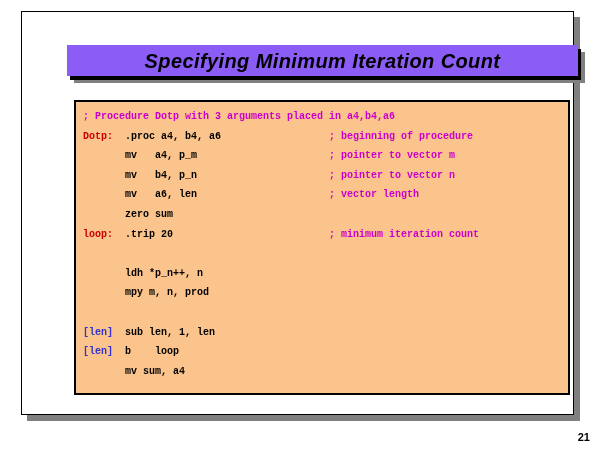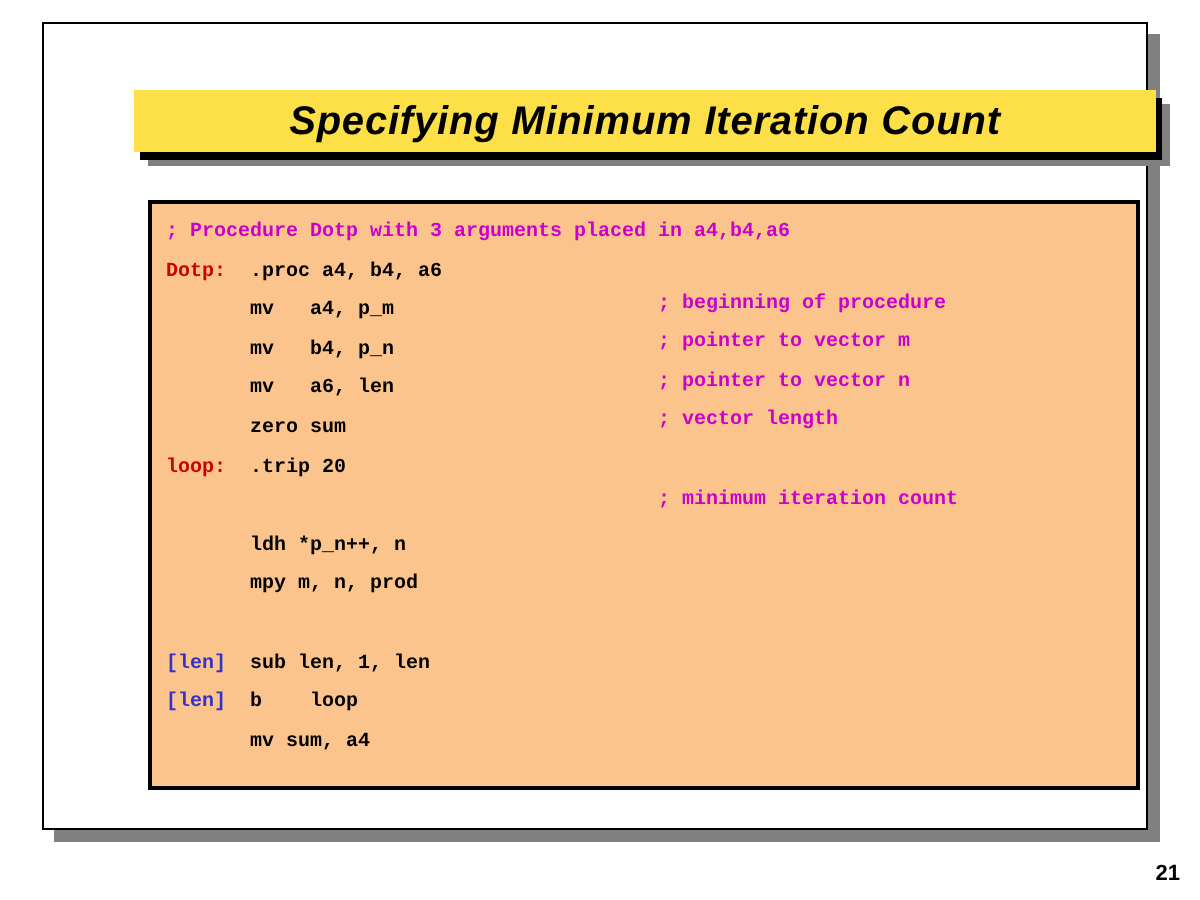--- a/index.html
+++ b/index.html
@@ -57,21 +57,21 @@
     width: 511px;
     height: 31px;
     background: #000000;
   }
   .title-banner {
     position: absolute;
     left: 45px;
     top: 33px;
     width: 511px;
     height: 31px;
-    background: #fde047;
+    background: #8b5cf6;
     display: flex;
     align-items: center;
     justify-content: center;
   }
   .title-text {
     font-family: "Liberation Sans", sans-serif;
     font-size: 20px;
     font-weight: bold;
     font-style: italic;
     color: #000000;
@@ -115,21 +115,21 @@
     display: inline;
   }
   .c-label   { color: #CC0000; }
   .c-code    { color: #000000; margin-top: 20px; }
   .c-comment { color: #CC00CC; }
   .c-pred    { color: #3333CC; }
 
   .cmt-col {
     position: absolute;
     left: 246px;
-    top: 16px;
+    top: 0;
     white-space: pre;
     text-align: center;
   }
 
   
   .page-number {
     position: absolute;
     left: 542px;
     top: 420px;
     width: 26px;

